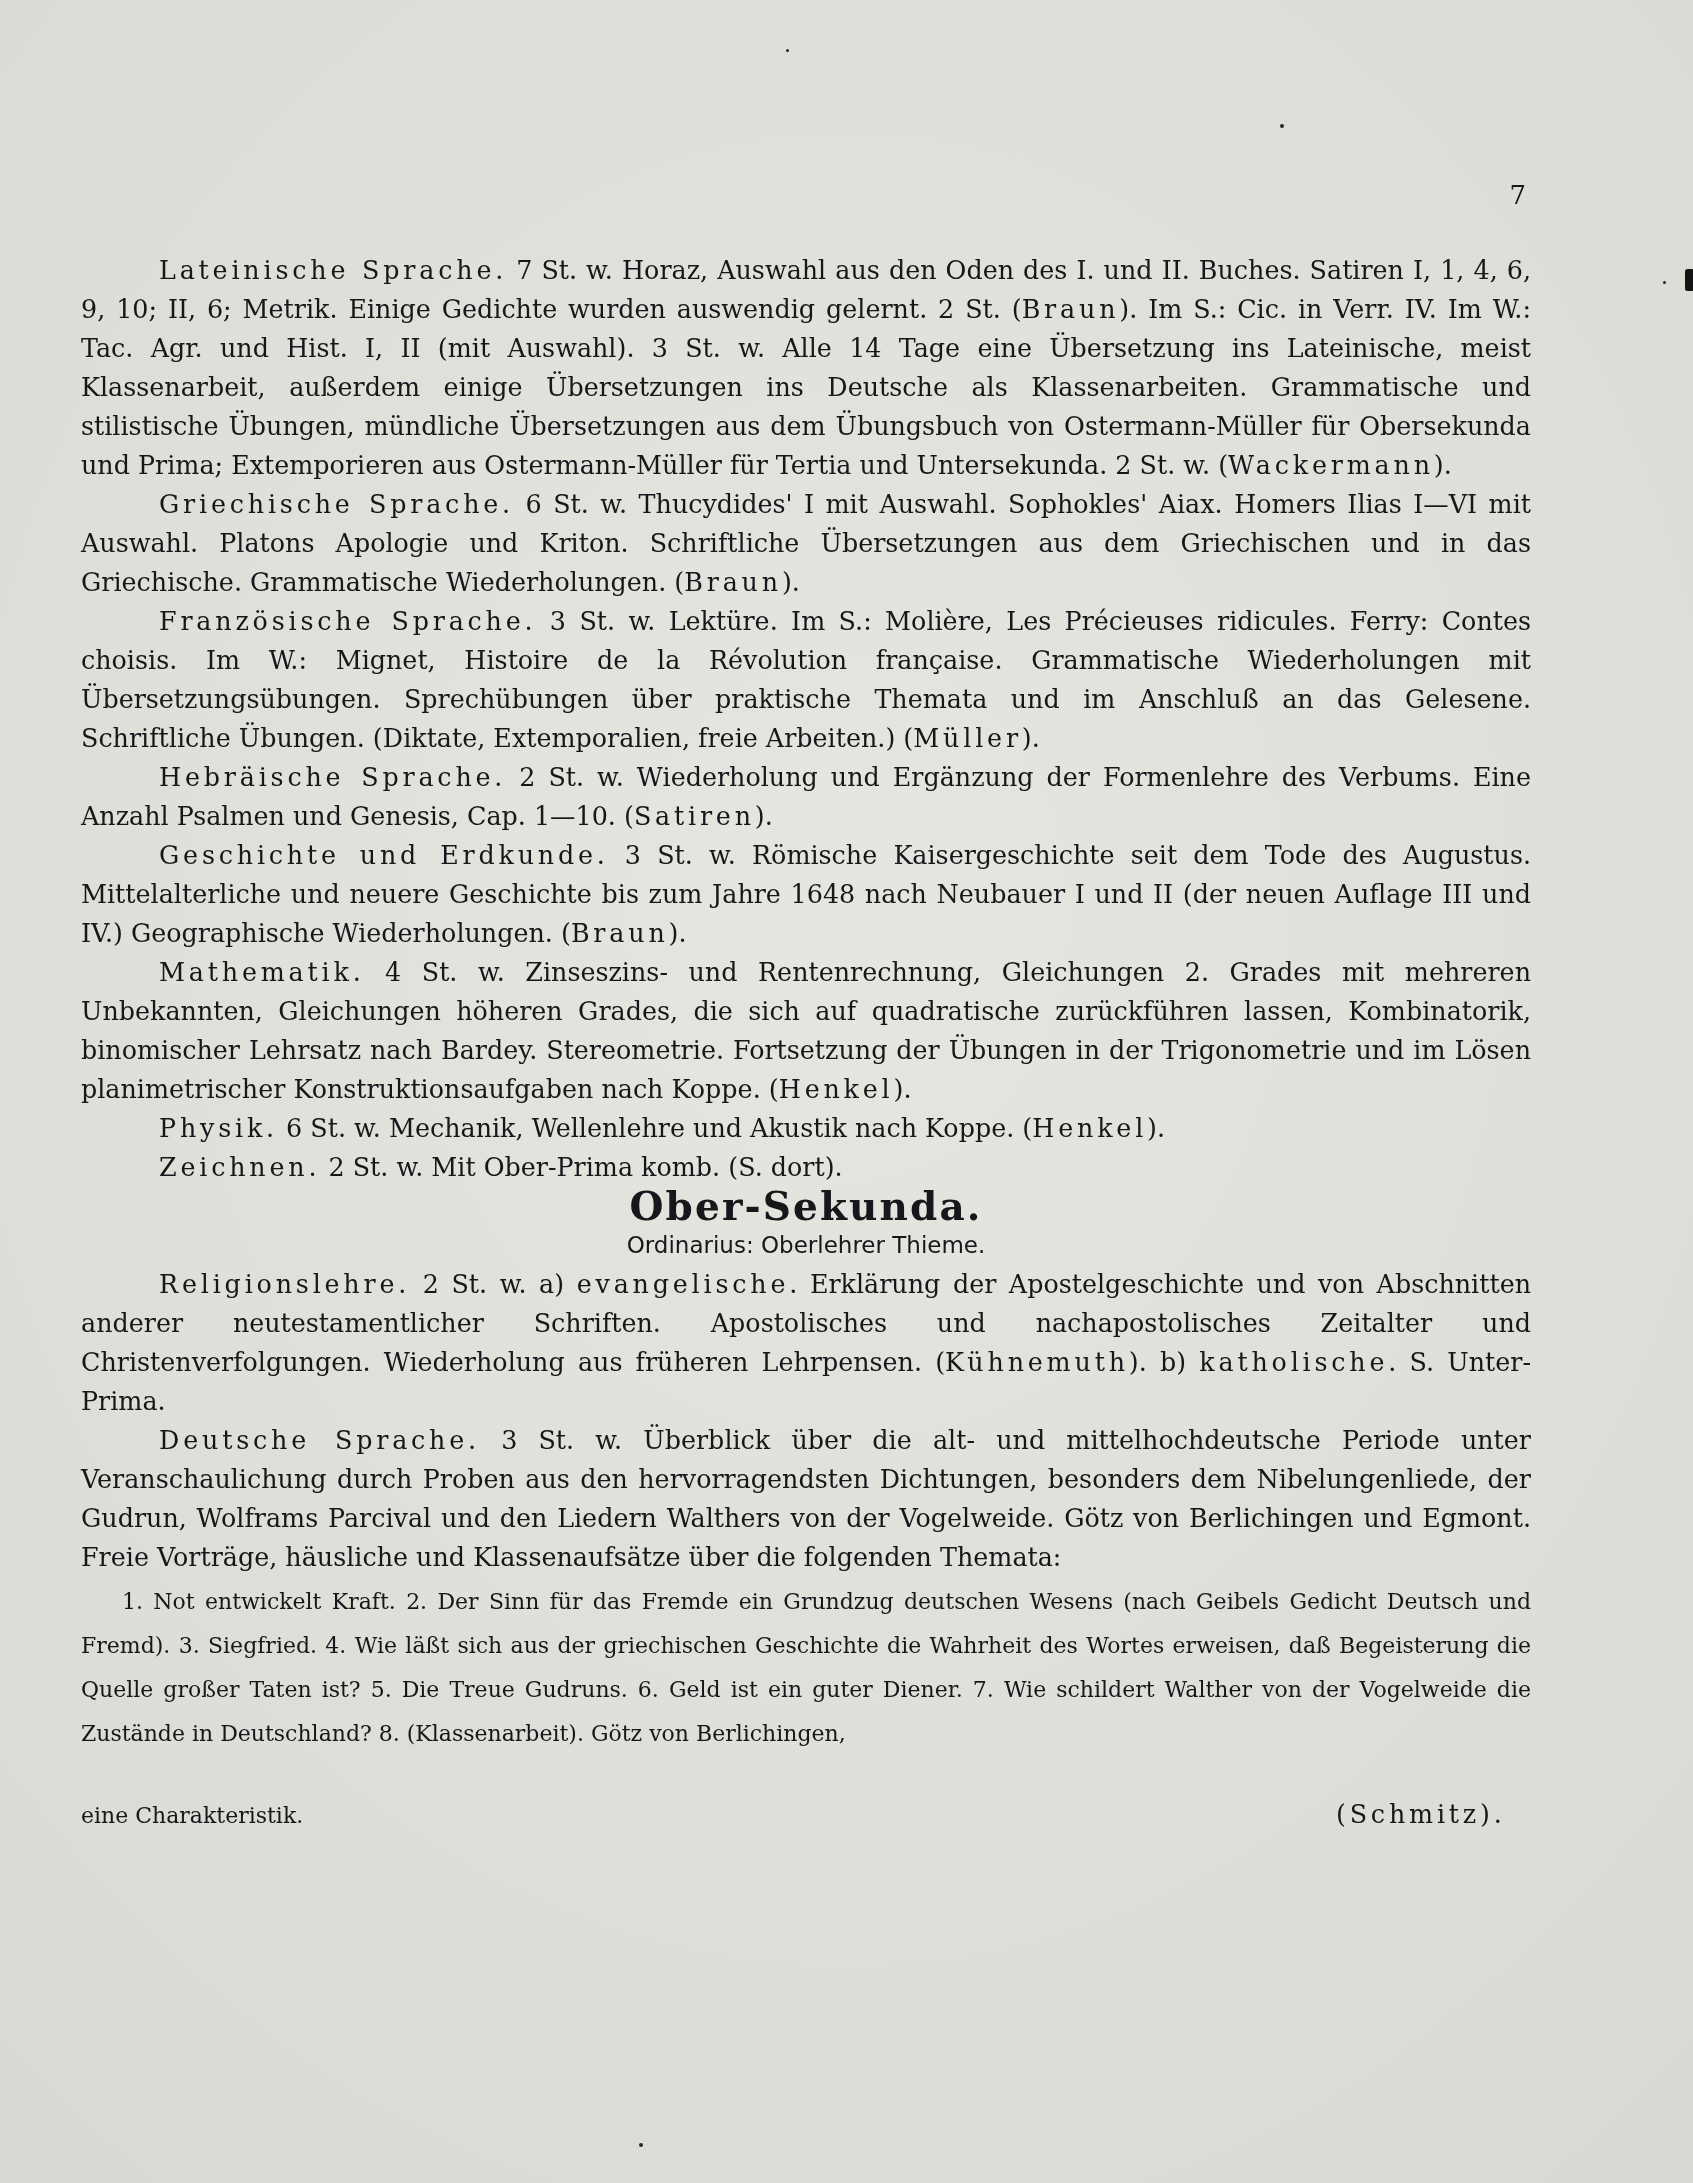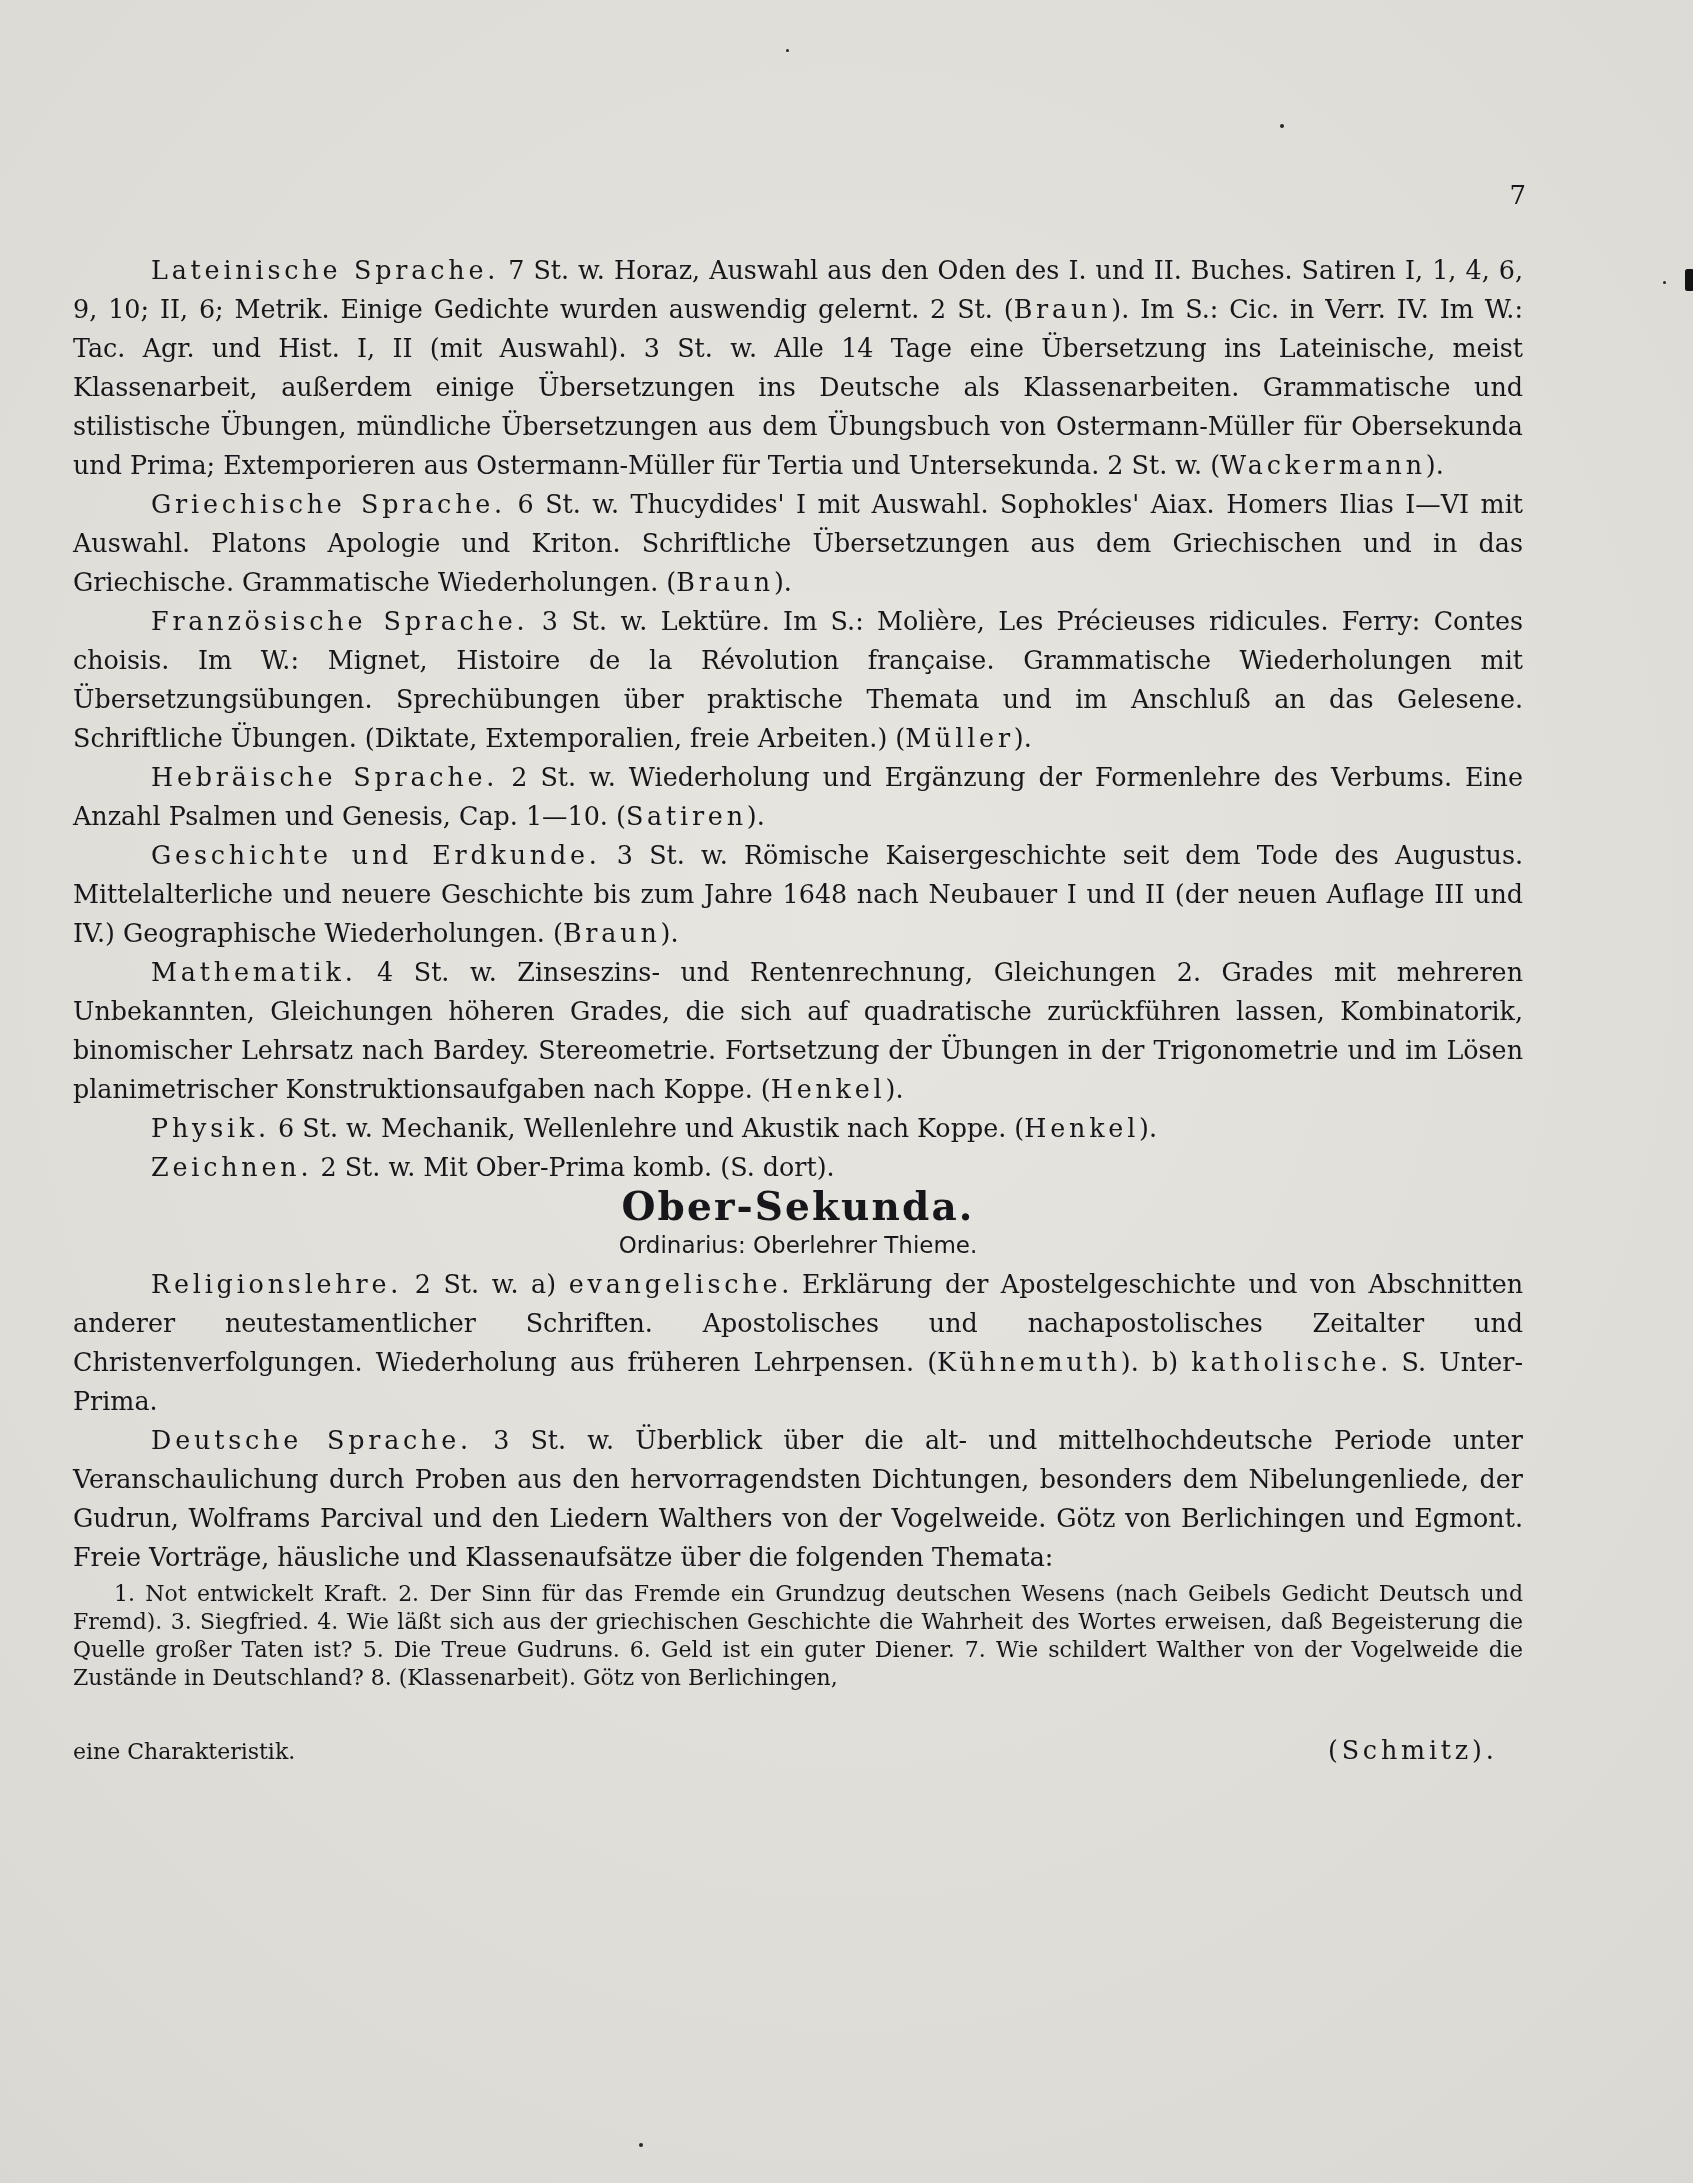--- a/index.html
+++ b/index.html
@@ -15,33 +15,33 @@
     overflow: hidden;
   }
   .page-number {
     position: absolute;
     top: 180px;
     right: 168px;
     font-size: 26px;
   }
   .text-block {
     position: absolute;
-    left: 73px;
+    left: 81px;
     top: 251px;
     width: 1450px;
     font-size: 25.4px;
     line-height: 39px;
     text-align: justify;
   }
   .text-block p, .text-block div { margin: 0; }
   .para { text-indent: 78px; }
   .spaced { letter-spacing: 3.8px; }
   .para.small {
     font-size: 22px;
-    line-height: 28px;
+    line-height: 44px;
     text-indent: 41px;
     margin-top: 3.4px;
   }
   .heading {
     text-align: center;
     font-weight: bold;
     font-size: 39px;
     letter-spacing: 2.1px;
     margin: 30.5px 0 20.3px;
     text-indent: 0;

